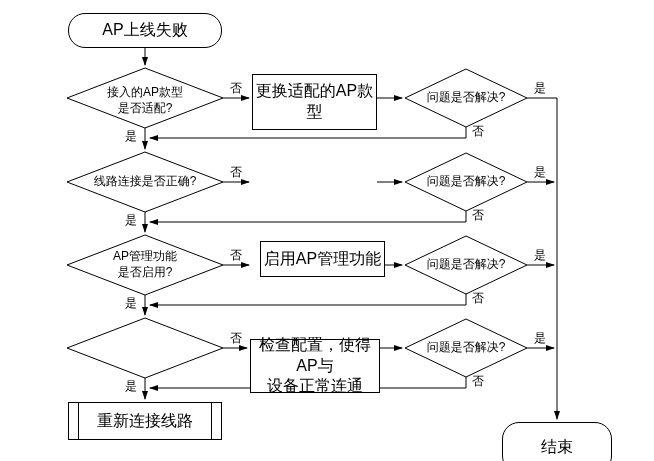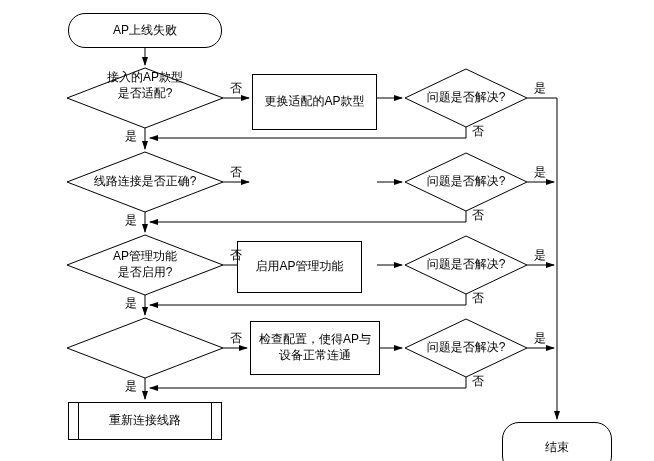--- a/index.html
+++ b/index.html
@@ -22,21 +22,21 @@
     top: 0;
   }
   .node {
     position: absolute;
     box-sizing: border-box;
     background: #ffffff;
     border: 1px solid #000000;
     display: flex;
     align-items: center;
     justify-content: center;
-    font-size: 12px;
+    font-size: 16px;
     line-height: 1.3;
     text-align: center;
   }
   .terminator {
     border-radius: 17px;
   }
   .dtext {
     position: absolute;
     display: flex;
     align-items: center;
@@ -118,38 +118,38 @@
     </g>
   </svg>
 
   <div class="node terminator" style="left:68px;top:13px;width:154px;height:35px">
     <span>AP上线失败</span>
   </div>
   <div class="node terminator" style="left:502px;top:422px;width:110px;height:51px">
     <span>结束</span>
   </div>
 
-  <div class="dtext multiline" style="left:67px;top:56px;width:156px;height:60px">接入的AP款型
+  <div class="dtext multiline" style="left:67px;top:71px;width:156px;height:60px">接入的AP款型
 是否适配?</div>
   <div class="dtext multiline" style="left:67px;top:152px;width:156px;height:60px">线路连接是否正确?</div>
   <div class="dtext multiline" style="left:67px;top:235px;width:156px;height:60px">AP管理功能
 是否启用?</div>
 
   <div class="dtext" style="left:405px;top:69px;width:122px;height:58px">问题是否解决?</div>
   <div class="dtext" style="left:405px;top:153px;width:122px;height:58px">问题是否解决?</div>
   <div class="dtext" style="left:405px;top:236px;width:122px;height:58px">问题是否解决?</div>
   <div class="dtext" style="left:405px;top:319px;width:122px;height:58px">问题是否解决?</div>
 
   <div class="node" style="left:252px;top:74px;width:125px;height:56px">
     <span>更换适配的AP款型</span>
   </div>
-  <div class="node" style="left:237px;top:241px;width:125px;height:52px">
+  <div class="node" style="left:260px;top:241px;width:125px;height:36px">
     <span>启用AP管理功能</span>
   </div>
-  <div class="node multiline" style="left:250px;top:321px;width:130px;height:54px">
+  <div class="node multiline" style="left:250px;top:339px;width:130px;height:54px">
     <span class="multiline">检查配置，使得AP与
 设备正常连通</span>
   </div>
 
   <div class="node" style="left:68px;top:402px;width:154px;height:38px">
     <i class="vline" style="left:9px"></i>
     <i class="vline" style="right:9px"></i>
     <span>重新连接线路</span>
   </div>
 

